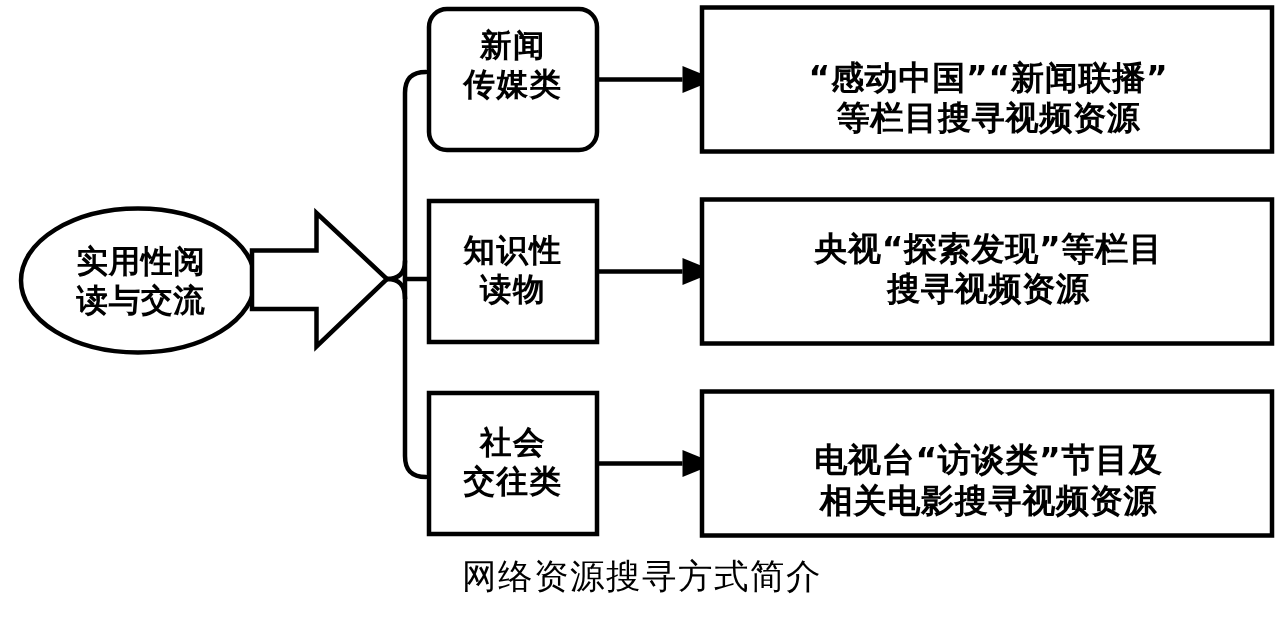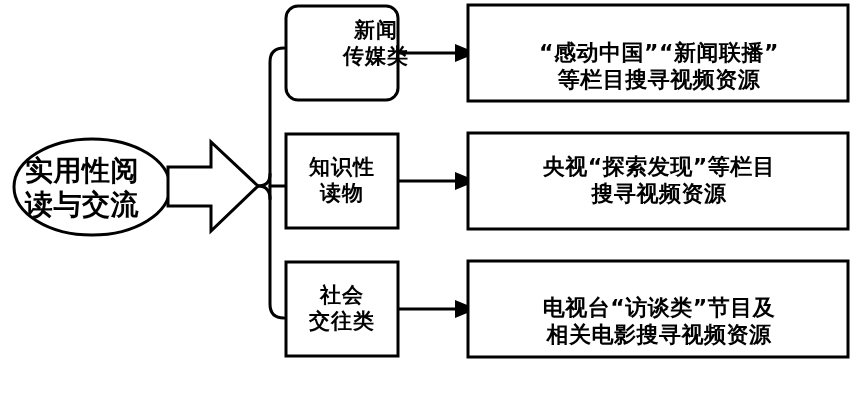--- a/index.html
+++ b/index.html
@@ -32,33 +32,33 @@
     justify-content: center;
     text-align: center;
     color: #000000;
     font-family: "DejaVu Sans", sans-serif;
     font-weight: 600;
     line-height: 1.22;
     white-space: pre;
     pointer-events: none;
   }
   .source-label {
-    left: 6px;
+    left: 18px;
     top: 140px;
     width: 152px;
     height: 96px;
-    font-size: 28px;
+    font-size: 21px;
     letter-spacing: 0.5px;
   }
   .cat-label {
     width: 108px;
     font-size: 21px;
     letter-spacing: 1px;
   }
-  .cat-1 { left: 288px; top: 6px;   height: 76px; margin-left: 34px; }
+  .cat-1 { left: 288px; top: 6px;   height: 76px; }
   .cat-2 { left: 288px; top: 134px; height: 94px; }
   .cat-3 { left: 288px; top: 262px; height: 94px; }
   .desc-label {
     left: 470px;
     width: 378px;
     font-size: 22px;
     letter-spacing: 0.5px;
   }
   .desc-1 { top: 6px;   height: 122px; }
   .desc-2 { top: 134px; height: 94px; text-align: center; }
@@ -129,14 +129,15 @@
   <div class="node-text cat-label cat-3">社会
 交往类</div>
 
   <div class="node-text desc-label desc-1">“感动中国”“新闻联播”
 等栏目搜寻视频资源</div>
   <div class="node-text desc-label desc-2">央视“探索发现”等栏目
 搜寻视频资源</div>
   <div class="node-text desc-label desc-3">电视台“访谈类”节目及
 相关电影搜寻视频资源</div>
 
+  <div class="caption">网络资源搜寻方式简介</div>
 
 </div>
 
 </body></html>

